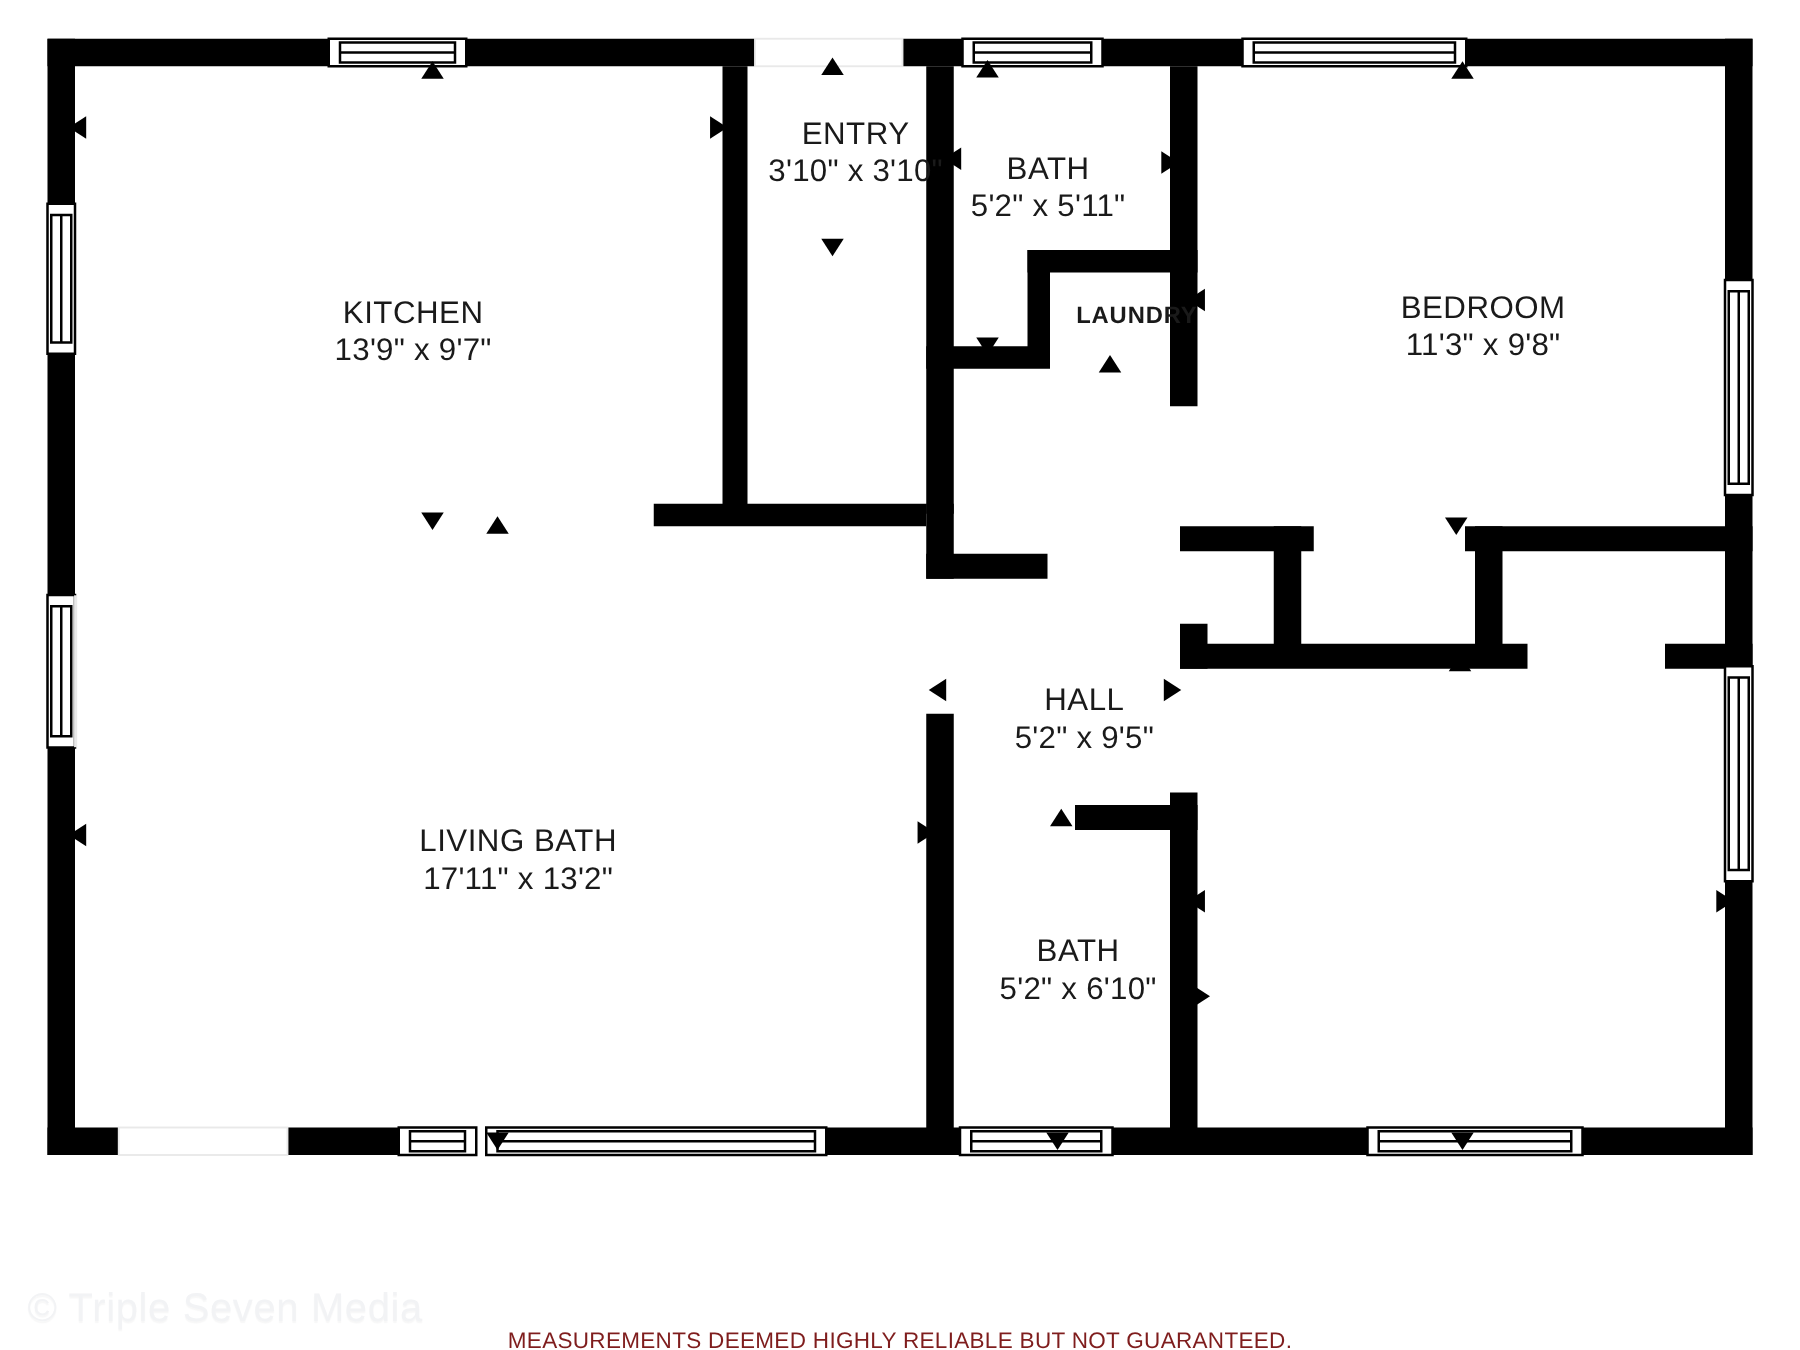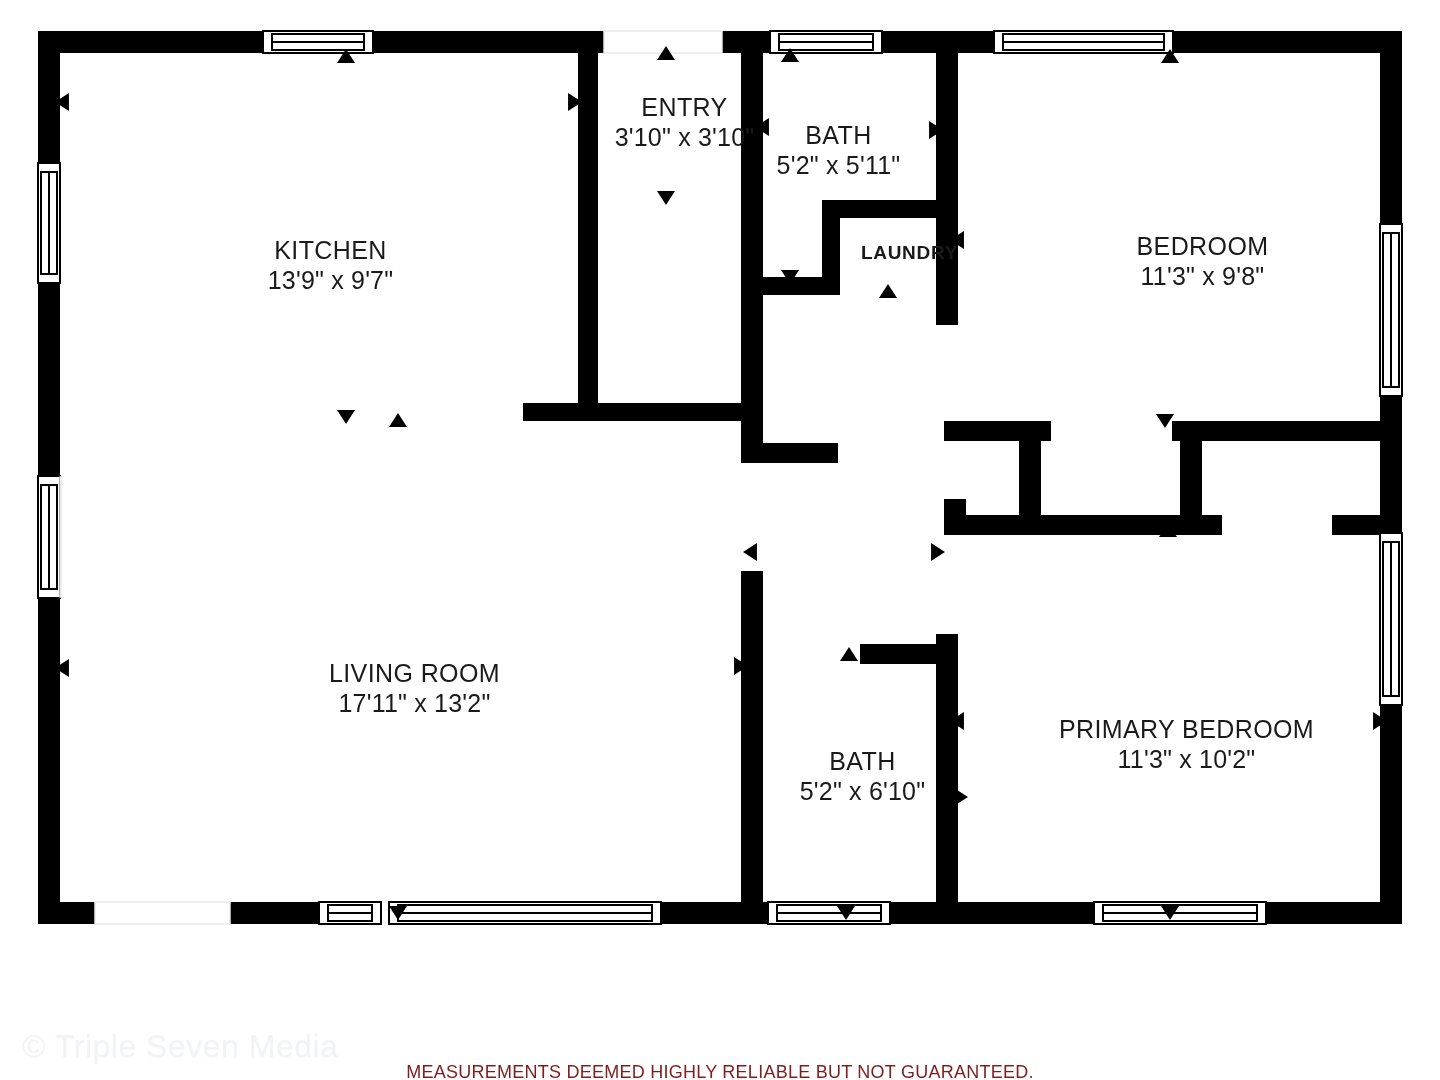--- a/index.html
+++ b/index.html
@@ -224,38 +224,38 @@
 
   <div class="room-label" style="left: 822px; top: 121px;">
     <span class="rname">BATH</span>
     <span class="rdim">5'2" x 5'11"</span>
   </div>
 
   <div class="room-label small" style="left: 893px; top: 242px;">
     <span class="rname">LAUNDRY</span>
   </div>
 
-  <div class="room-label" style="left: 1170px; top: 232px; margin-left: 16px;">
+  <div class="room-label" style="left: 1170px; top: 232px;">
     <span class="rname">BEDROOM</span>
     <span class="rdim">11'3" x 9'8"</span>
   </div>
 
   <div class="room-label" style="left: 398px; top: 659px;">
-    <span class="rname">LIVING ROOM</span>
+    <span class="rname">LIVING BATH</span>
     <span class="rdim">17'11" x 13'2"</span>
   </div>
 
+  <div class="room-label" style="left: 851px; top: 546px;">
+    <span class="rname">HALL</span>
+    <span class="rdim">5'2" x 9'5"</span>
+  </div>
 
   <div class="room-label" style="left: 846px; top: 747px;">
     <span class="rname">BATH</span>
     <span class="rdim">5'2" x 6'10"</span>
   </div>
 
-  <div class="room-label" style="left: 1170px; top: 715px;">
-    <span class="rname">PRIMARY BEDROOM</span>
-    <span class="rdim">11'3" x 10'2"</span>
-  </div>
 
   <div class="footer-note">MEASUREMENTS DEEMED HIGHLY RELIABLE BUT NOT GUARANTEED.</div>
 
   <div class="watermark">© Triple Seven Media</div>
 
 </div>
 
 </body></html>

